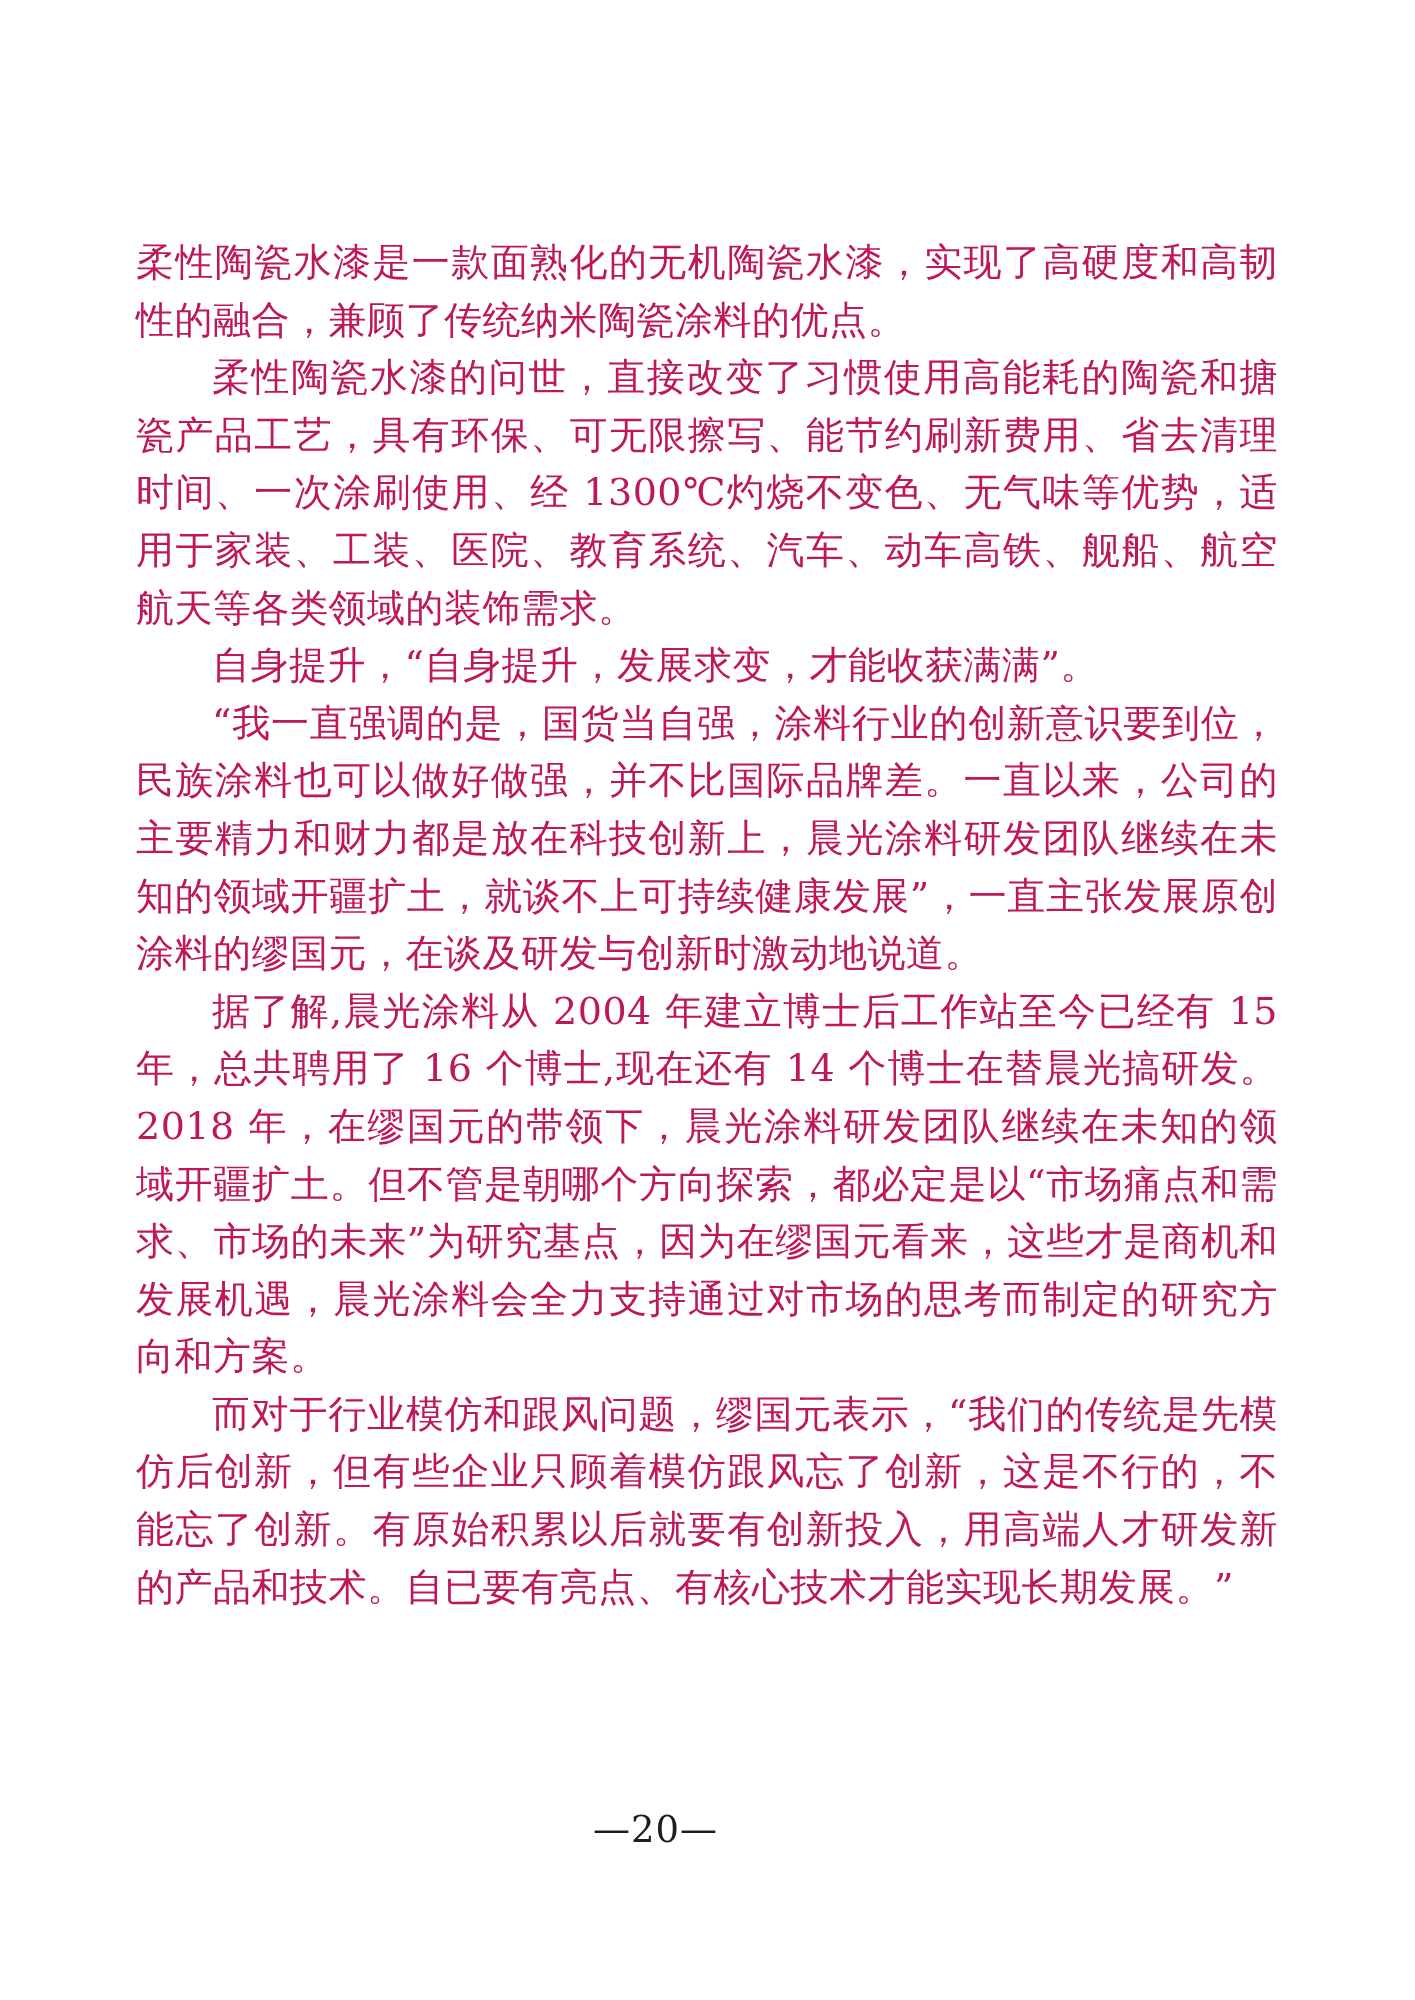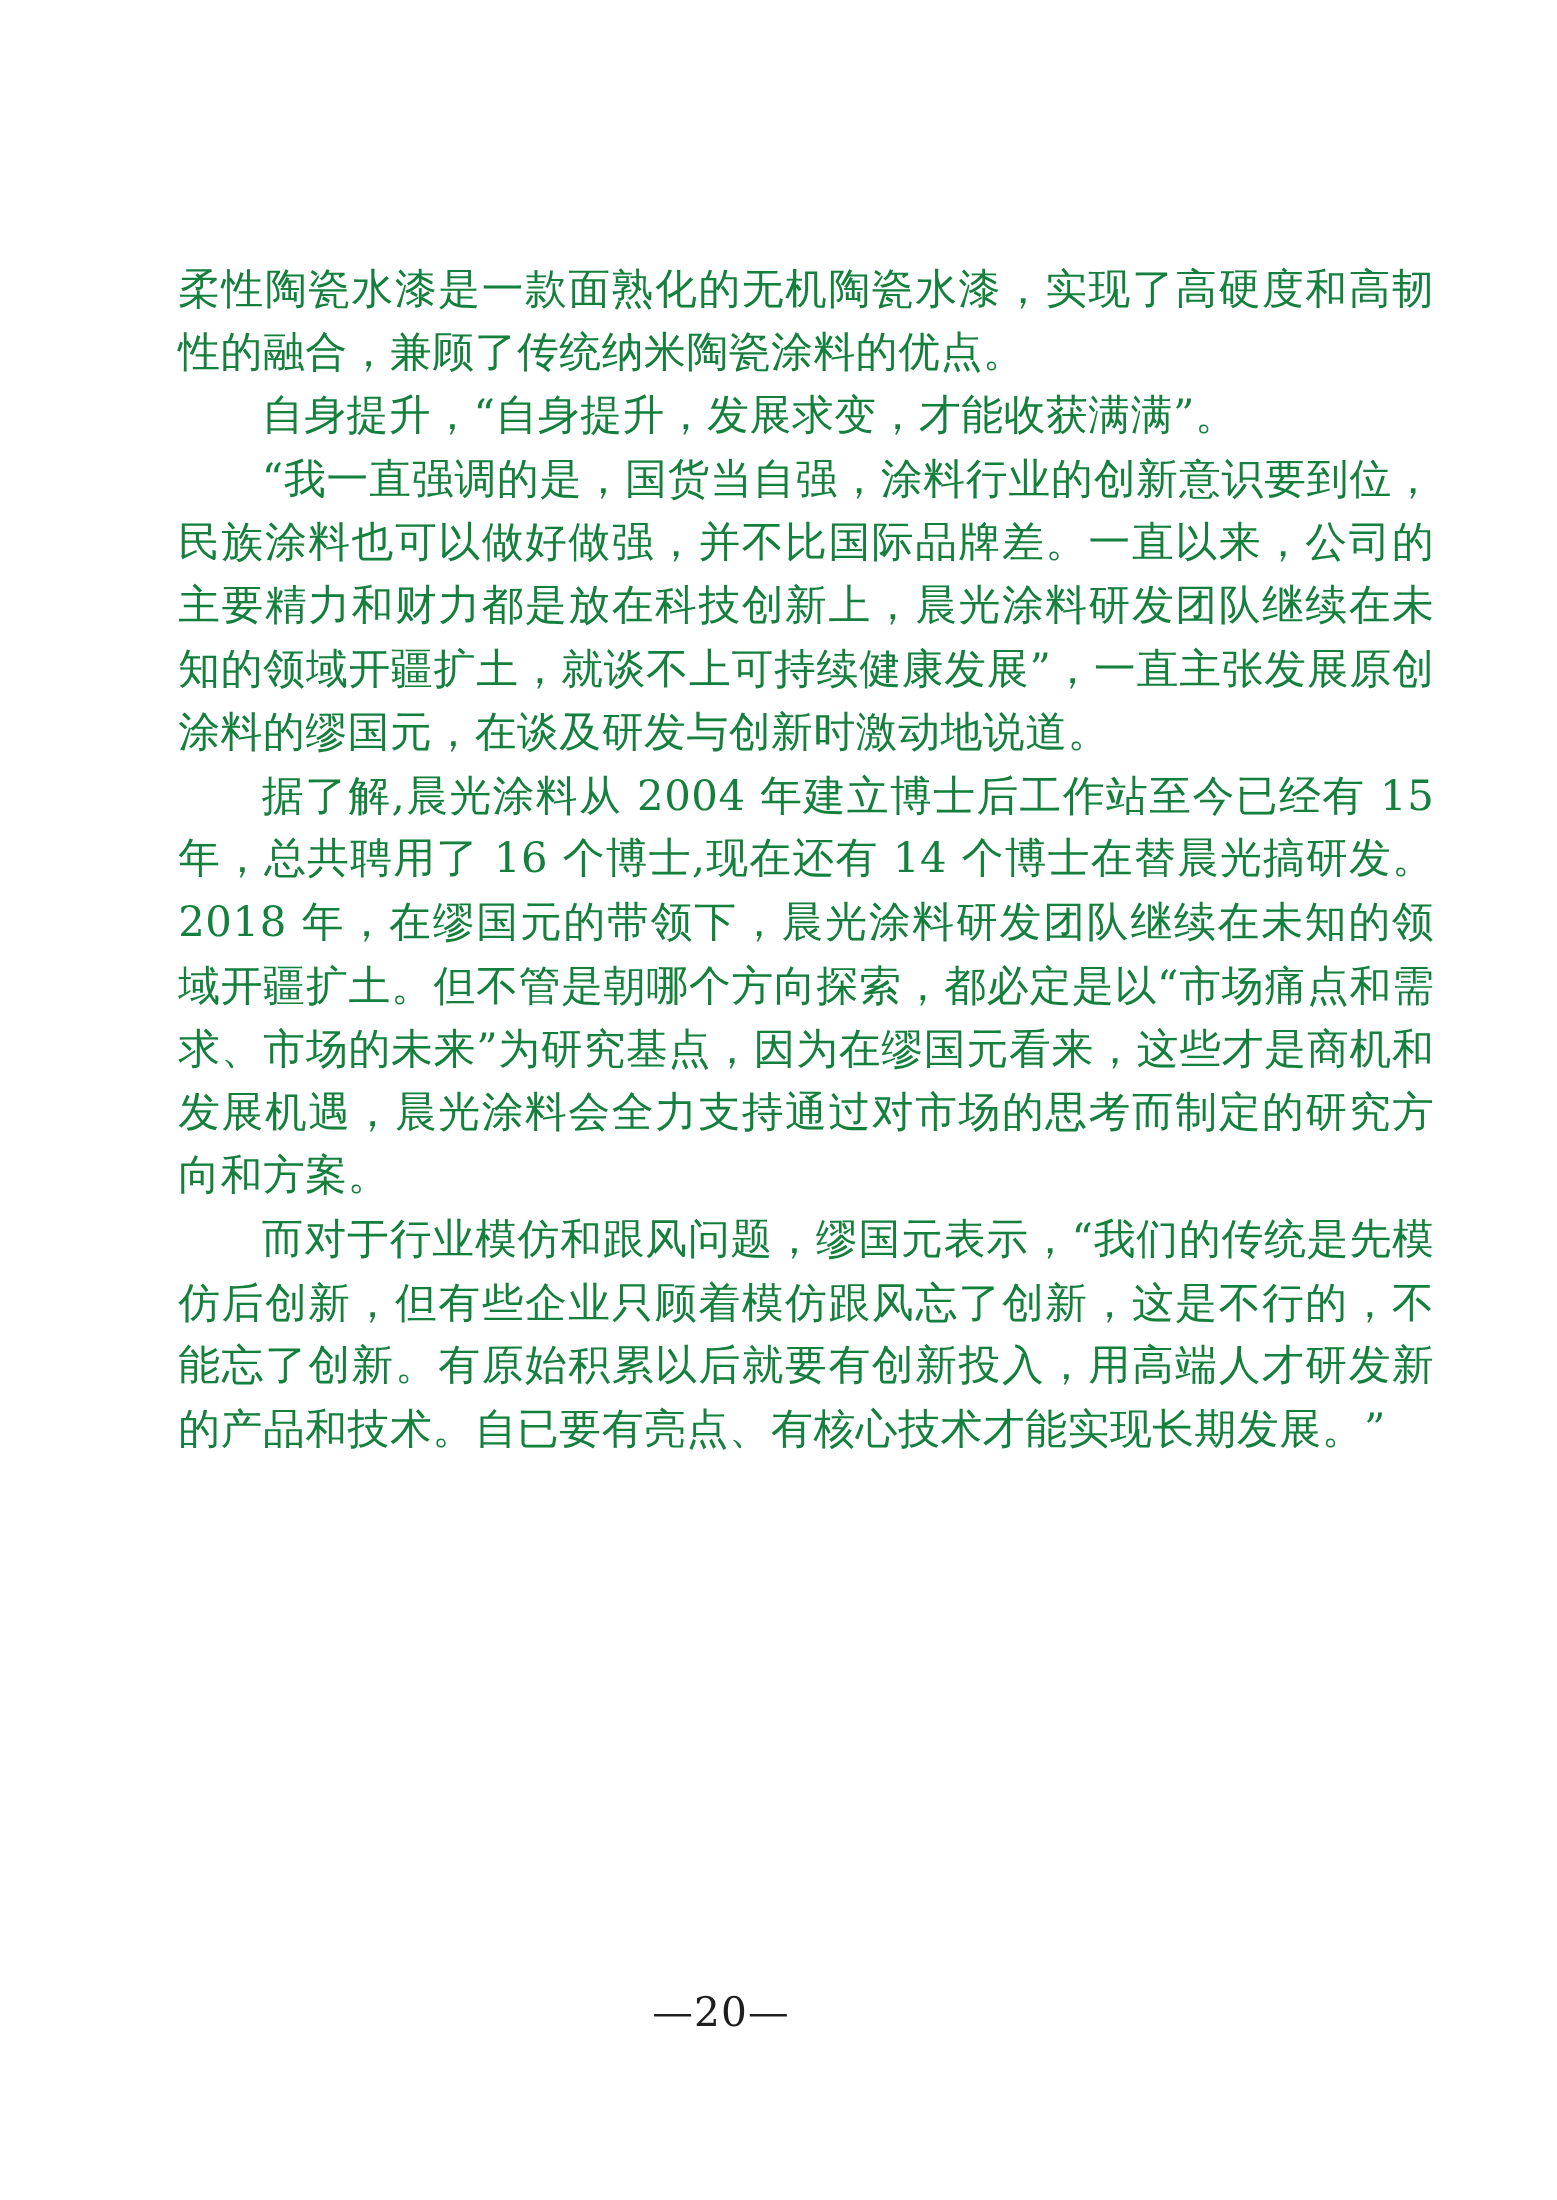--- a/index.html
+++ b/index.html
@@ -14,26 +14,26 @@
     overflow: hidden;
     font-family: "DejaVu Serif", serif;
   }
   .page {
     position: absolute;
     inset: 0;
     background: #ffffff;
   }
   .text-block {
     position: absolute;
-    left: 162px;
+    left: 136px;
     top: 234px;
     width: 1142px;
     font-size: 38px;
     line-height: 57.6px;
-    color: #15803d;
+    color: #be185d;
     text-align: justify;
     text-align-last: left;
     letter-spacing: 0.5px;
   }
   .text-block p {
     margin: 0;
     padding: 0;
     text-indent: 2em;
   }
   .text-block p.no-indent {
@@ -50,20 +50,21 @@
     letter-spacing: 1px;
   }
 </style>
 </head>
 <body>
 
 <div class="page">
 
   <div class="text-block">
     <p class="no-indent">柔性陶瓷水漆是一款面熟化的无机陶瓷水漆，实现了高硬度和高韧性的融合，兼顾了传统纳米陶瓷涂料的优点。</p>
+    <p>柔性陶瓷水漆的问世，直接改变了习惯使用高能耗的陶瓷和搪瓷产品工艺，具有环保、可无限擦写、能节约刷新费用、省去清理时间、一次涂刷使用、经 1300℃灼烧不变色、无气味等优势，适用于家装、工装、医院、教育系统、汽车、动车高铁、舰船、航空航天等各类领域的装饰需求。</p>
     <p>自身提升，“自身提升，发展求变，才能收获满满”。</p>
     <p>“我一直强调的是，国货当自强，涂料行业的创新意识要到位，民族涂料也可以做好做强，并不比国际品牌差。一直以来，公司的主要精力和财力都是放在科技创新上，晨光涂料研发团队继续在未知的领域开疆扩土，就谈不上可持续健康发展”，一直主张发展原创涂料的缪国元，在谈及研发与创新时激动地说道。</p>
     <p>据了解,晨光涂料从 2004 年建立博士后工作站至今已经有 15 年，总共聘用了 16 个博士,现在还有 14 个博士在替晨光搞研发。2018 年，在缪国元的带领下，晨光涂料研发团队继续在未知的领域开疆扩土。但不管是朝哪个方向探索，都必定是以“市场痛点和需求、市场的未来”为研究基点，因为在缪国元看来，这些才是商机和发展机遇，晨光涂料会全力支持通过对市场的思考而制定的研究方向和方案。</p>
     <p>而对于行业模仿和跟风问题，缪国元表示，“我们的传统是先模仿后创新，但有些企业只顾着模仿跟风忘了创新，这是不行的，不能忘了创新。有原始积累以后就要有创新投入，用高端人才研发新的产品和技术。自已要有亮点、有核心技术才能实现长期发展。”</p>
   </div>
 
   <div class="footer">—20—</div>
 
 </div>
 

